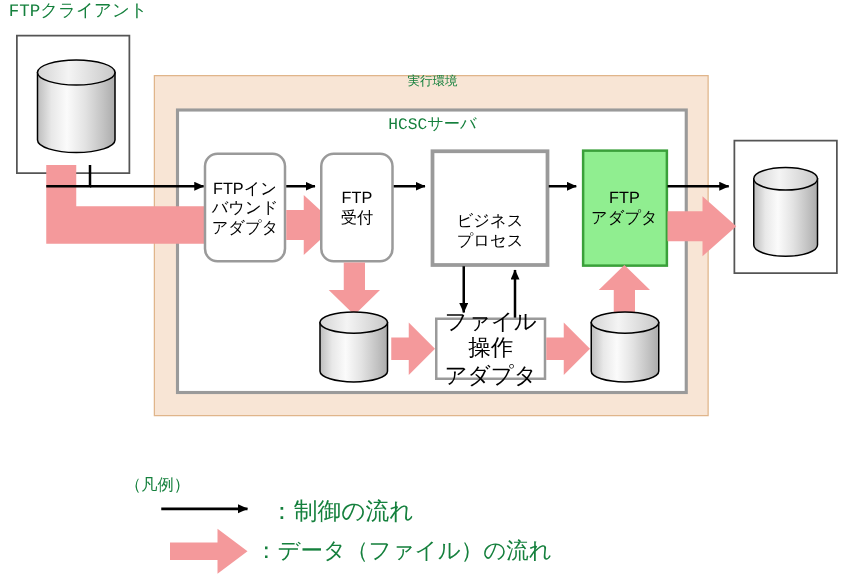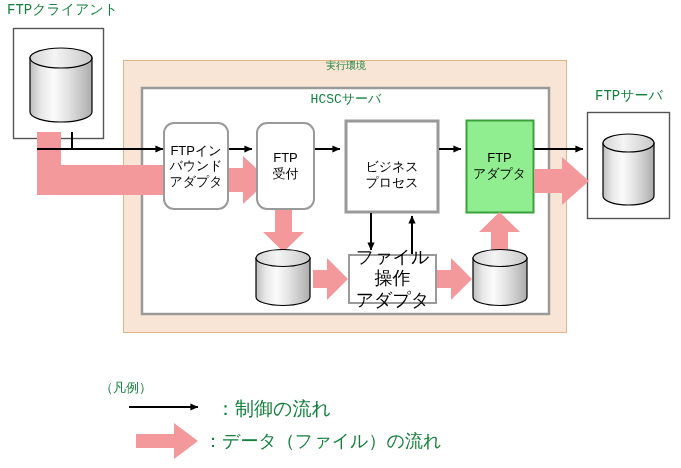--- a/index.html
+++ b/index.html
@@ -171,34 +171,33 @@
     <g>
       <path d="M129,407 L198,407" fill="none" stroke="#000" stroke-width="2.2" marker-end="url(#arrowBlack)"></path>
     </g>
     <g>
       <path d="M136,434 L174,434 L174,423 L198,441 L174,459 L174,448 L136,448 z" fill="#f4999b"></path>
     </g>
   </svg>
 
   <div class="lbl lbl-left" style="left:7px; top:2px; font-size:14px;">FTPクライアント</div>
 
-  <div class="lbl" style="left:588px; top:88px; width:82px; font-size:14px;">FTPサーバ</div>
 
   <div class="lbl" style="left:246px; top:61px; width:200px; font-size:10px;">実行環境</div>
 
   <div class="lbl" style="left:246px; top:92px; width:200px; font-size:13px;">HCSCサーバ</div>
 
   <div class="box-label" style="left:164px; top:123px; width:64px; height:86px;">FTPイン
 バウンド
 アダプタ</div>
 
   <div class="box-label" style="left:257px; top:123px; width:57px; height:86px;">FTP
 受付</div>
 
-  <div class="box-label" style="left:346px; top:121px; width:92px; height:107px;">ビジネス
+  <div class="box-label" style="left:346px; top:131px; width:92px; height:107px;">ビジネス
 プロセス</div>
 
   <div class="box-label" style="left:466px; top:120px; width:67px; height:92px;">FTP
 アダプタ</div>
 
   <div class="box-label" style="left:349px; top:255px; width:87px; height:48px; font-size:18px;">ファイル操作
 アダプタ</div>
 
   <div class="lbl lbl-left" style="left:100px; top:381px; font-size:13px;">（凡例）</div>
 

